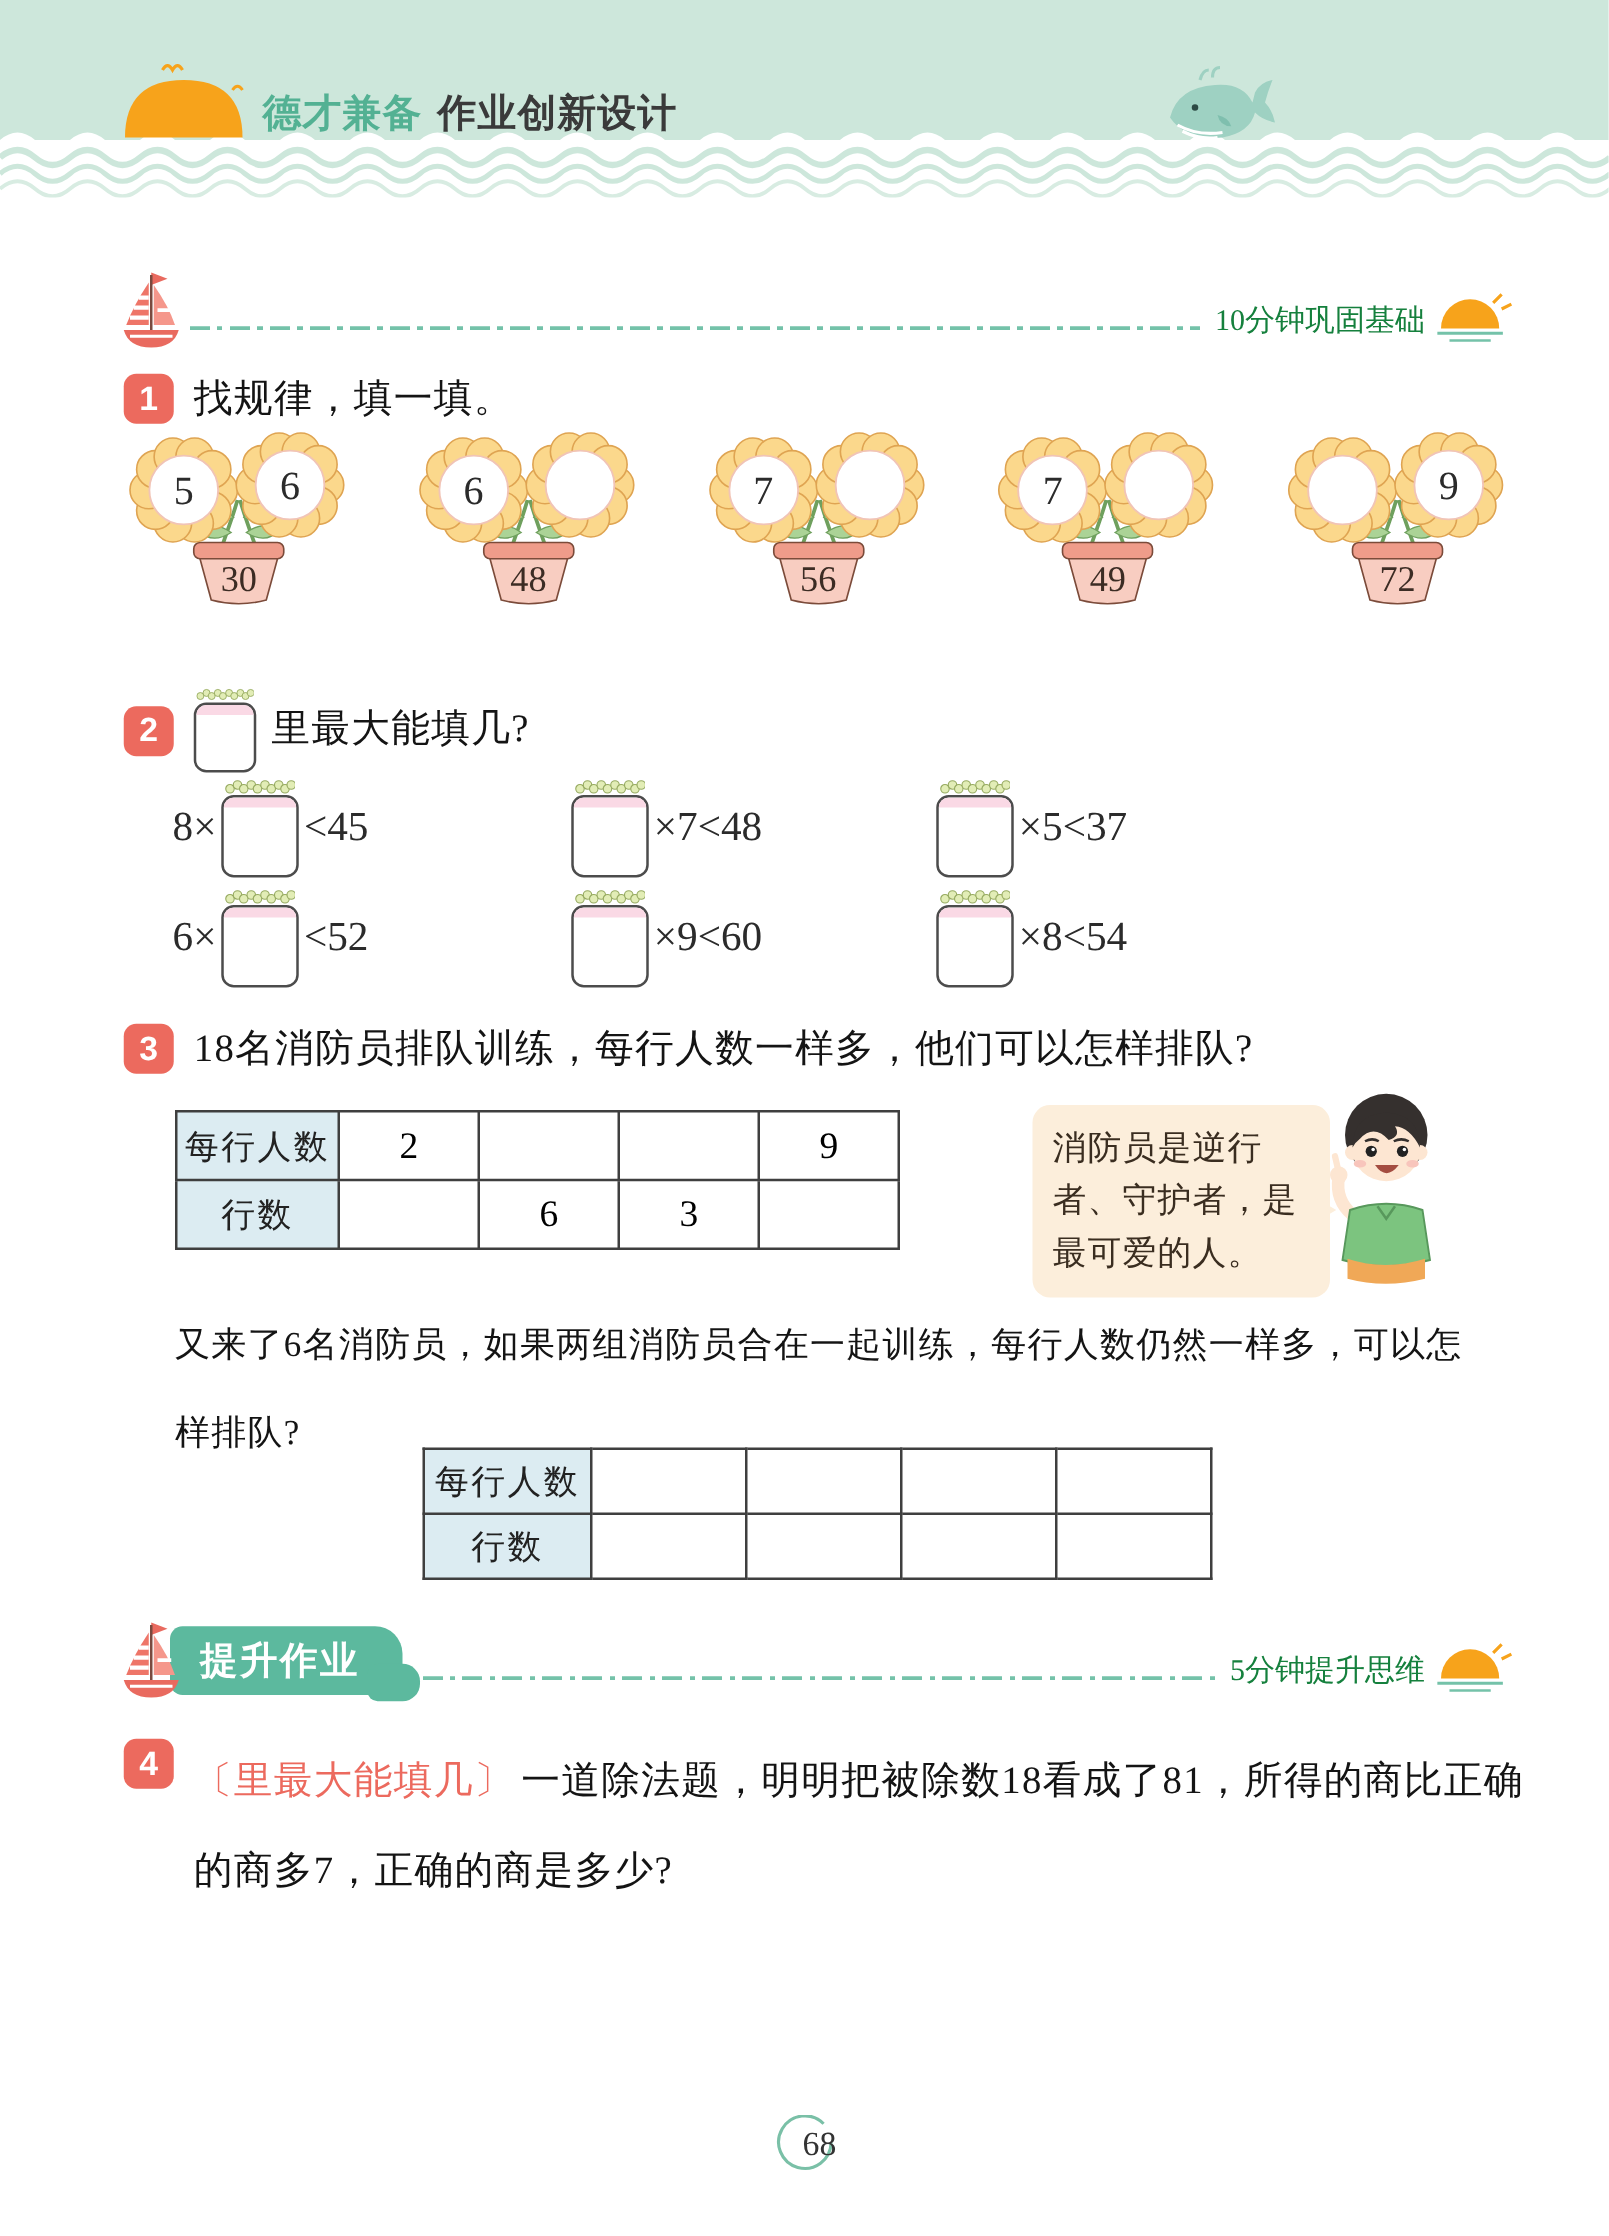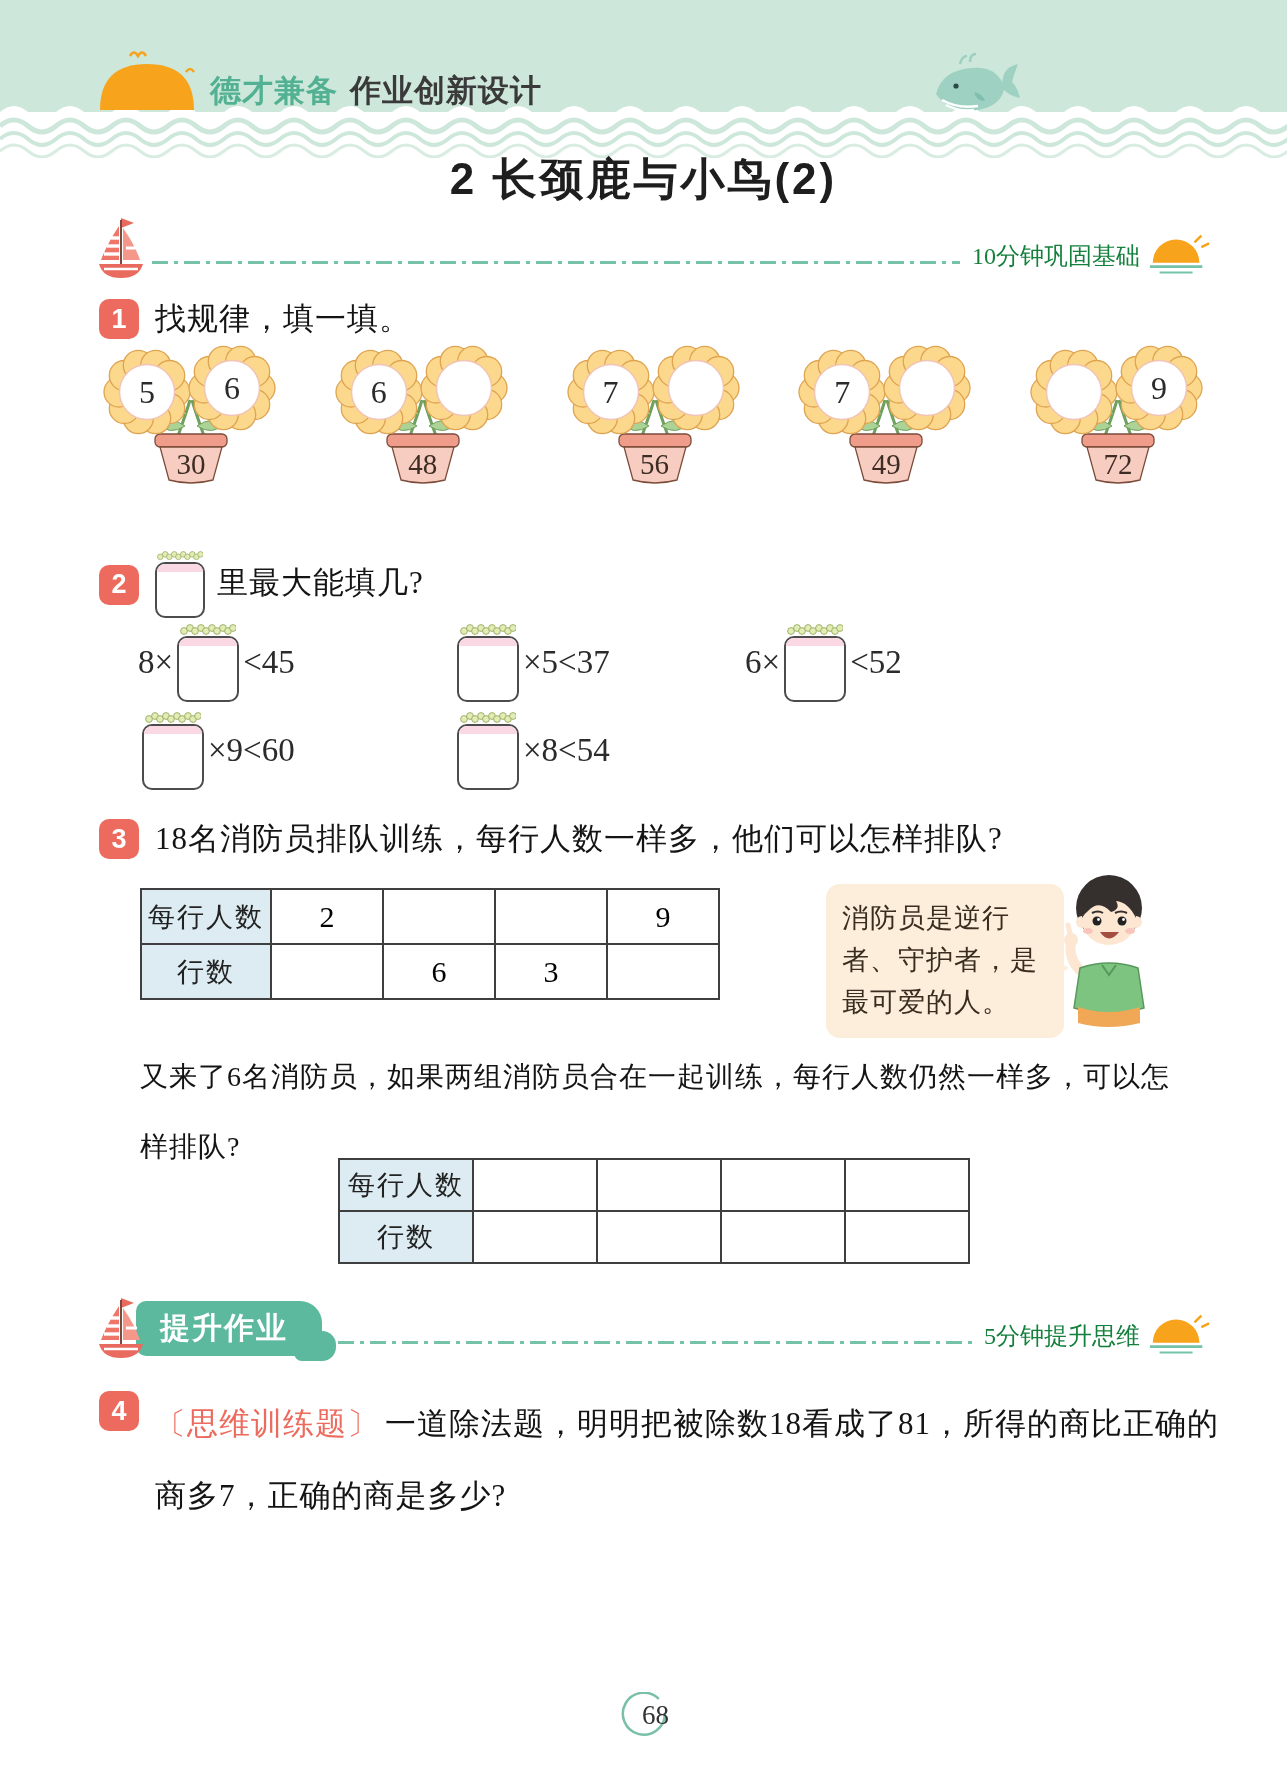--- a/index.html
+++ b/index.html
@@ -165,21 +165,20 @@
     <span class="bteal">德才兼备</span><span class="bdark">作业创新设计</span>
   </div>
   <svg class="whale" width="96" height="70" viewBox="0 0 96 70">
     <path d="M30 12 q2 -8 7 -8 M40 10 q0 -8 6 -8" stroke="#9ed1c2" stroke-width="2.5" fill="none"></path>
     <path d="M6 42 Q12 18 42 16 Q64 14 72 30 L74 22 Q78 14 88 12 Q84 22 82 30 Q88 36 90 46 Q80 44 74 38 Q70 54 48 58 Q18 60 6 42 Z" fill="#9ed1c2"></path>
     <path d="M12 48 Q28 57 48 54 M16 53 Q30 60 44 58" stroke="#fff" stroke-width="2.5" fill="none"></path>
     <circle cx="26" cy="34" r="2.6" fill="#2b4a44"></circle>
     <path d="M44 40 q9 2 11 9 q-9 0 -11 -9 Z" fill="#7fbfae"></path>
   </svg>
 
-  <div class="page-title">2  长颈鹿与小鸟(2)</div>
 
   <div class="section-row" style="top:216px;">
     <svg class="sailboat" width="50" height="64" viewBox="0 0 48 64">
         <use href="#sailboatg"></use>
       </svg>
     <div class="dashline"></div>
     <span class="note">10分钟巩固基础</span>
     <svg class="sunrise" width="66" height="48" viewBox="0 0 68 48">
         <use href="#sunriseg"></use>
       </svg>
@@ -261,20 +260,32 @@
       <span class="pre">8×</span>
       <span class="sprout-box">
           <svg width="56" height="16" viewBox="0 0 56 16">
             <use href="#sproutrow"></use>
           </svg>
           <span class="box-body">
             <span class="strip"></span>
           </span>
         </span>
       <span class="suf">&lt;45</span>
+    </div>
+    <div class="eq">
+      <span class="pre"></span>
+      <span class="sprout-box">
+          <svg width="56" height="16" viewBox="0 0 56 16">
+            <use href="#sproutrow"></use>
+          </svg>
+          <span class="box-body">
+            <span class="strip"></span>
+          </span>
+        </span>
+      <span class="suf">×7&lt;48</span>
     </div>
     <div class="eq">
       <span class="pre"></span>
       <span class="sprout-box">
           <svg width="56" height="16" viewBox="0 0 56 16">
             <use href="#sproutrow"></use>
           </svg>
           <span class="box-body">
             <span class="strip"></span>
           </span>
@@ -395,21 +406,21 @@
     <div class="dashline"></div>
     <span class="note">5分钟提升思维</span>
     <svg class="sunrise" width="66" height="48" viewBox="0 0 68 48">
         <use href="#sunriseg"></use>
       </svg>
   </div>
 
   <div class="prob" style="top:1388px;">
     <div class="badge">4</div>
     <div class="p4content">
-      <span class="tag">〔思维训练题〕</span><span>一道除法题，明明把被除数18看成了81，所得的商比正确的商多7，正确的商是多少?</span>
+      <span class="tag">〔里最大能填几〕</span><span>一道除法题，明明把被除数18看成了81，所得的商比正确的商多7，正确的商是多少?</span>
     </div>
   </div>
 
   <div class="pagenum">
     <svg class="arc" width="64" height="50" viewBox="0 0 64 50">
       <path d="M40 7 A21 21 0 1 0 46 22" stroke="#7ac0a7" stroke-width="2.5" fill="none"></path>
     </svg>
     <span class="num">68</span>
   </div>
 

